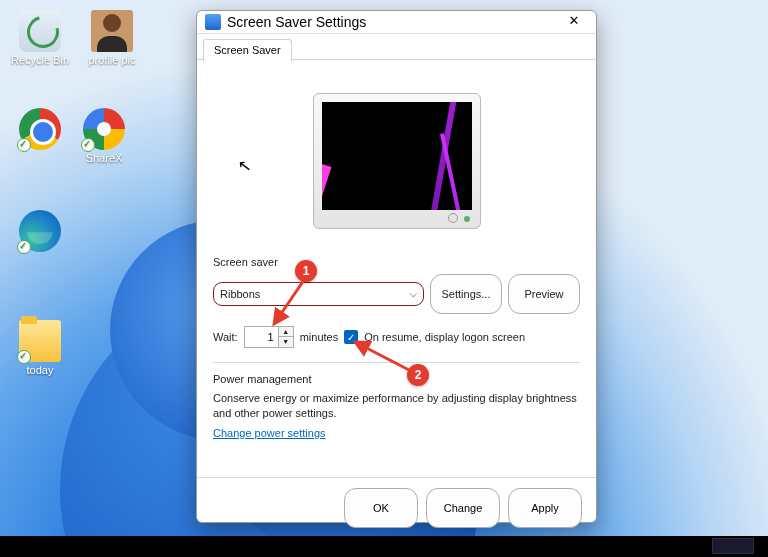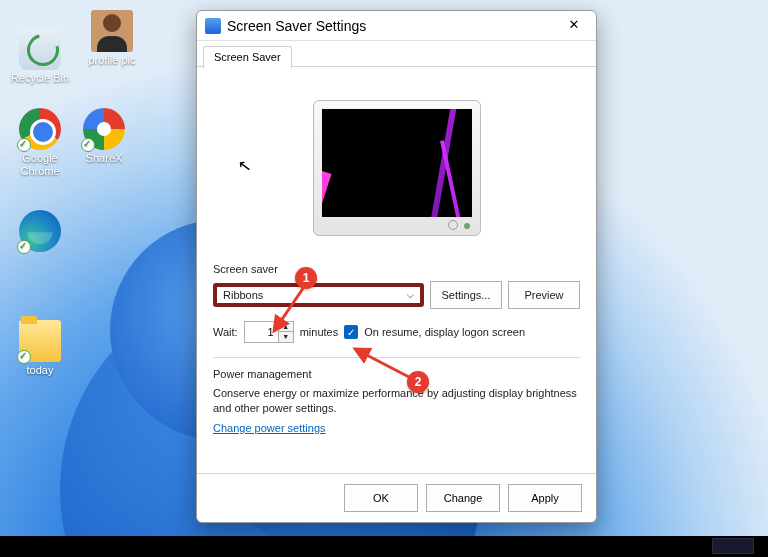--- a/index.html
+++ b/index.html
@@ -60,23 +60,23 @@
   .screen { width:100%; height:100%; background:#000; position:relative; overflow:hidden;}
   .ribbon { position:absolute; height:220px; width:4px; transform-origin:top left;}
   .r1 { background:linear-gradient(#ff3030,#cc1010); left:10px; top:-20px; transform:rotate(48deg); width:5px;}
   .r2 { background:linear-gradient(#ff2060,#b01040); left:4px; top:-10px; transform:rotate(60deg); width:3px;}
   .r3 { background:linear-gradient(#ff40e0,#c020b0); left:0px; top:62px; transform:rotate(18deg); width:10px;}
   .r4 { background:linear-gradient(#a020d0,#6010a0); left:130px; top:-10px; transform:rotate(10deg); width:6px;}
   .r5 { background:linear-gradient(#d030ff,#8010c0); left:118px; top:32px; transform:rotate(-12deg); width:4px;}
 
   .group-label { font-size:11px; margin-top:6px; }
   .row { display:flex; align-items:center; gap:6px; margin-top:6px; }
-  .combo { flex:1; height:24px; border:4px solid #7f1d1d; border-radius:3px; background:#fff; display:flex; align-items:center; padding:0 6px; font-size:11px; justify-content:space-between;}
+  .combo { flex:1; height:24px; border:1px solid #7f1d1d; border-radius:9px; background:#fff; display:flex; align-items:center; padding:0 6px; font-size:11px; justify-content:space-between;}
   .combo .chev { font-size:10px; color:#555;}
-  .btn { height:28px; min-width:72px; border:1px solid #adadad; border-radius:0; background:#fdfdfd; font-size:11px; padding:0 10px; display:inline-flex; align-items:center; justify-content:center;}
+  .btn { height:40px; min-width:72px; border:1px solid #adadad; border-radius:12px; background:#fdfdfd; font-size:11px; padding:0 10px; display:inline-flex; align-items:center; justify-content:center;}
   .wait-row { display:flex; align-items:center; gap:6px; margin-top:12px;}
   .spinwrap { display:flex; }
   .spin-input { width:34px; height:22px; border:1px solid #adadad; border-right:none; text-align:right; padding:0 4px; font-size:11px;}
   .spin-btns { display:flex; flex-direction:column; border:1px solid #adadad;}
   .spin-btns div { width:14px; height:10px; font-size:7px; line-height:9px; text-align:center; border-bottom:1px solid #adadad; background:#f4f4f4;}
   .spin-btns div:last-child{border-bottom:none}
   .chk { width:14px; height:14px; background:#0067c0; border-radius:2px; display:inline-flex; align-items:center; justify-content:center; color:#fff; font-size:10px;}
   .sep { height:1px; background:#d8d8d8; margin:14px 0 10px;}
   .pm-text { font-size:11px; line-height:15px; margin-top:6px;}
   .link { color:#0067c0; text-decoration:underline; display:inline-block; margin-top:6px; font-size:11px;}
@@ -89,33 +89,32 @@
   .cursor { position:absolute; left:238px; top:156px; font-size:16px; color:#000; transform:rotate(-8deg); text-shadow:0 0 2px #fff;}
 </style>
 </head>
 <body>
 
 <div class="desktop">
   <div class="petal p1"></div>
   <div class="petal p2"></div>
   <div class="petal p3"></div>
 
-  <div class="dicon recycle" style="left:6px; top:28px">
+  <div class="dicon recycle" style="left:6px; top:10px">
     <div class="glyph"></div>
     <div class="label">Recycle Bin</div>
   </div>
   <div class="dicon profile" style="left:78px; top:10px">
     <div class="glyph"></div>
     <div class="label">profile pic</div>
   </div>
   <div class="dicon chrome" style="left:6px; top:108px">
     <div class="glyph">
         <span class="shortcut-badge"></span>
       </div>
-    <div class="label">Google Chrome</div>
   </div>
   <div class="dicon sharex" style="left:70px; top:108px">
     <div class="glyph">
         <span class="shortcut-badge"></span>
       </div>
     <div class="label">ShareX</div>
   </div>
   <div class="dicon edge" style="left:6px; top:210px">
     <div class="glyph">
         <span class="shortcut-badge"></span>

